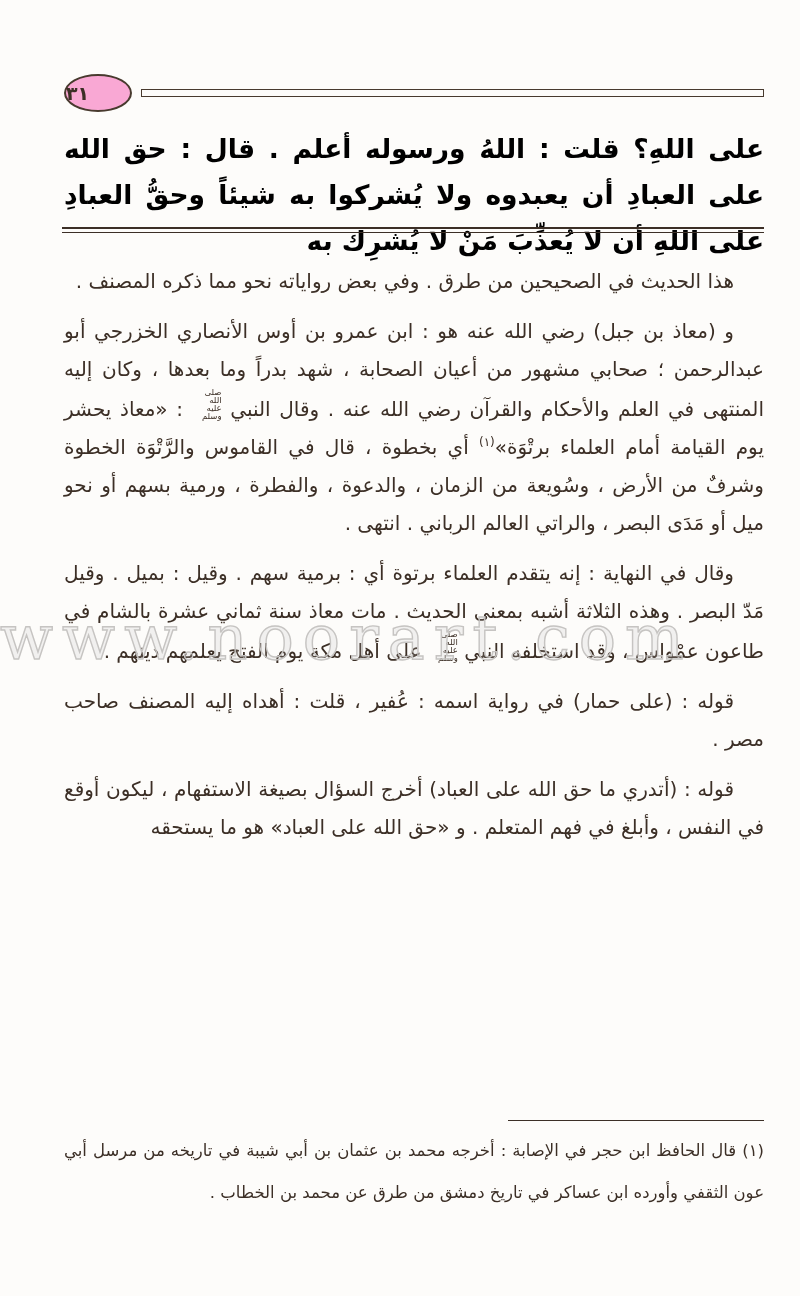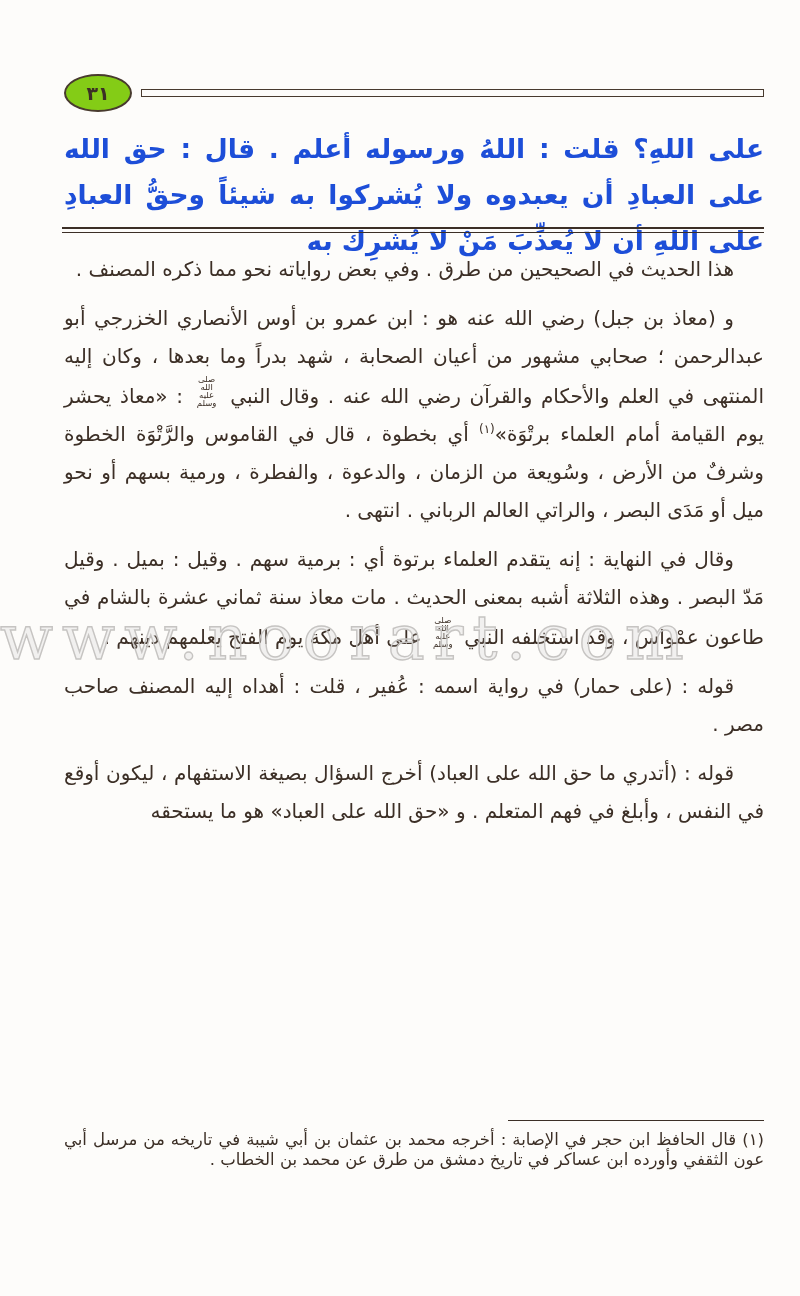--- a/index.html
+++ b/index.html
@@ -17,68 +17,68 @@
   .header {
     position:absolute; top:74px; left:64px; right:36px;
     height:38px;
     display:flex; flex-direction:row; align-items:center;
     direction:ltr;
   }
   .page-number-badge {
     width:64px; height:34px;
     border:2px solid #483a2e;
     border-radius:50%;
-    display:flex; align-items:center; justify-content:center;
+    display:flex; align-items:center; 
     font-size:19px; font-weight:bold;
     flex:0 0 auto;
-    background:#84cc16;
+    background:#f9a8d4;
   }
   .header-rule {
     flex:1 1 auto;
     height:6px;
     margin-left:9px;
     border:1.6px solid #483a2e;
     background:#fdfcfa;
   }
 
   
   .hadith {
     position:absolute; top:126px; right:36px; left:64px;
     font-size:26.5px; font-weight:700;
     line-height:46px;
     text-align:justify;
-    color:#1d4ed8;
+    color:#000000;
   }
 
   
   .rule-double {
     position:absolute; top:227px; left:62px; right:36px;
     height:3px;
     border-top:2.4px solid #3c2f26;
     border-bottom:1.2px solid #3c2f26;
   }
 
   
   .commentary {
     position:absolute; top:250px; right:36px; left:64px;
     font-size:20px;
     line-height:38px;
     text-align:justify;
   }
   .commentary p {
-    margin:0 0 11px 0;
+    margin:12px 0 11px 0;
     text-indent:30px;
   }
   sup.fn-ref { font-size:12px; line-height:0; vertical-align:super; }
   .saw {
     display:inline-block;
     width:30px;
     font-size:8.5px;
     line-height:8px;
-    text-align:center;
+    text-align:right;
     vertical-align:-3px;
     text-indent:0;
     white-space:normal;
   }
 
   
   .watermark {
     position:absolute; top:601px; left:0; width:100%;
     text-align:left;
     direction:ltr;
@@ -93,21 +93,21 @@
 
   
   .footnote-rule {
     position:absolute; top:1120px; right:36px;
     width:256px; height:0;
     border-top:1.8px solid #3c2f26;
   }
   .footnote {
     position:absolute; top:1130px; right:36px; left:64px;
     font-size:16.5px;
-    line-height:20px;
+    line-height:42px;
     text-align:justify;
   }
 </style>
 </head>
 <body>
 
 <div class="page">
 
   <div class="header">
     <div class="page-number-badge">

